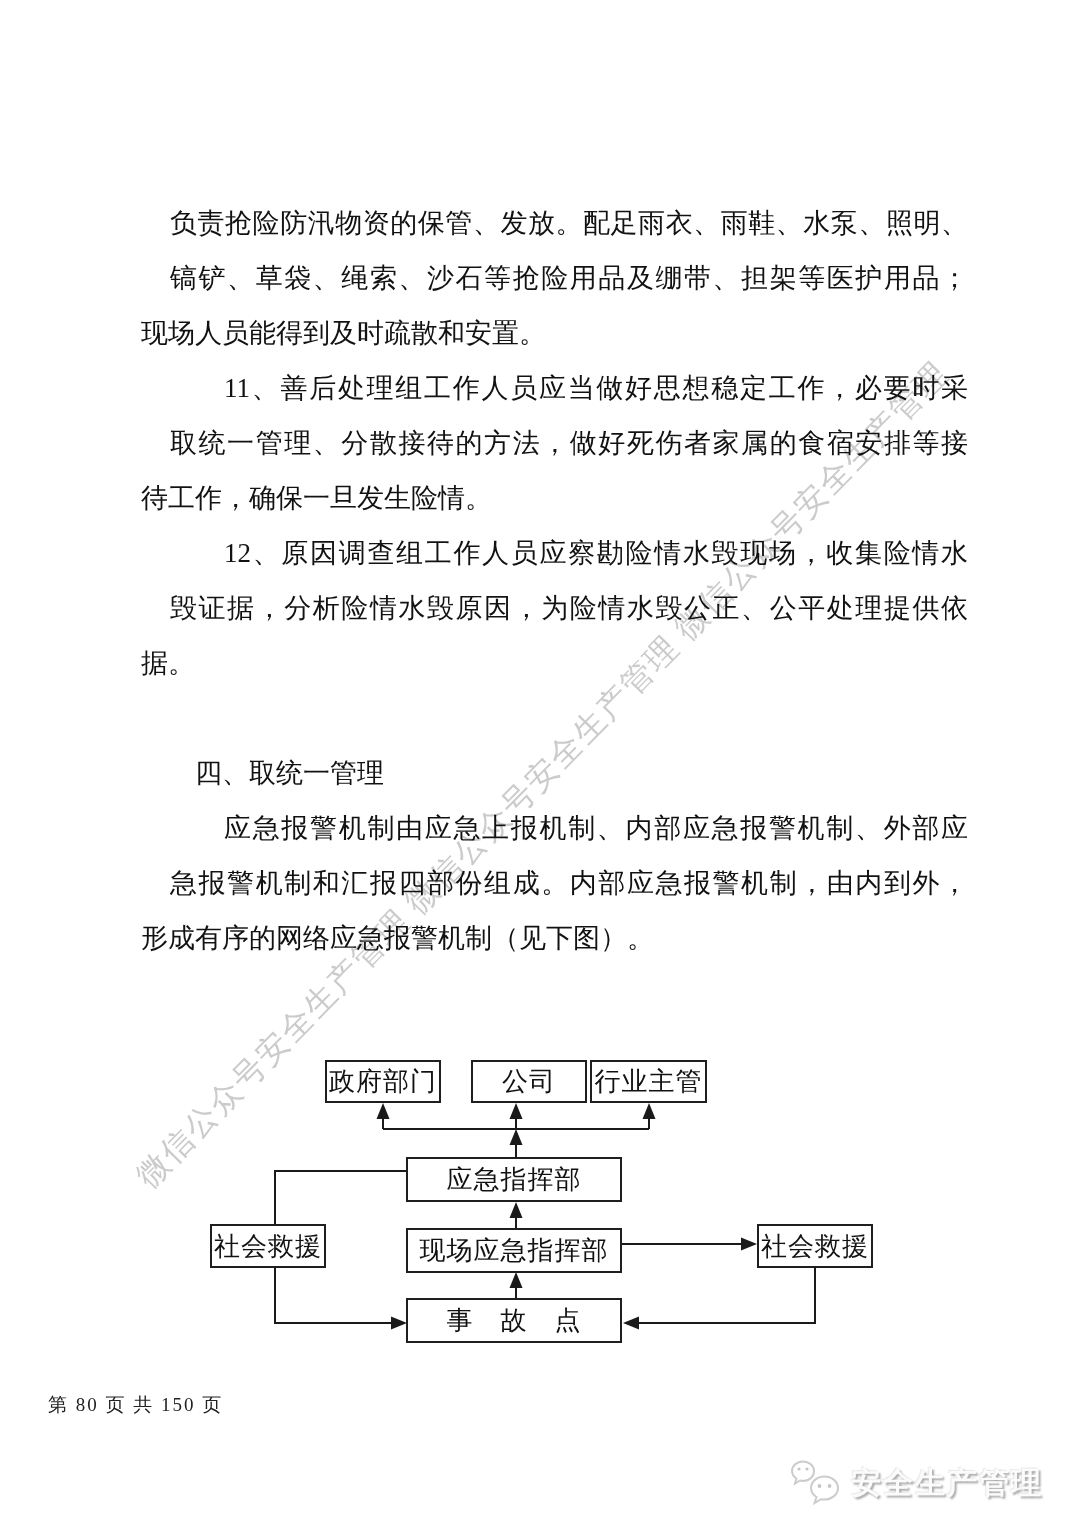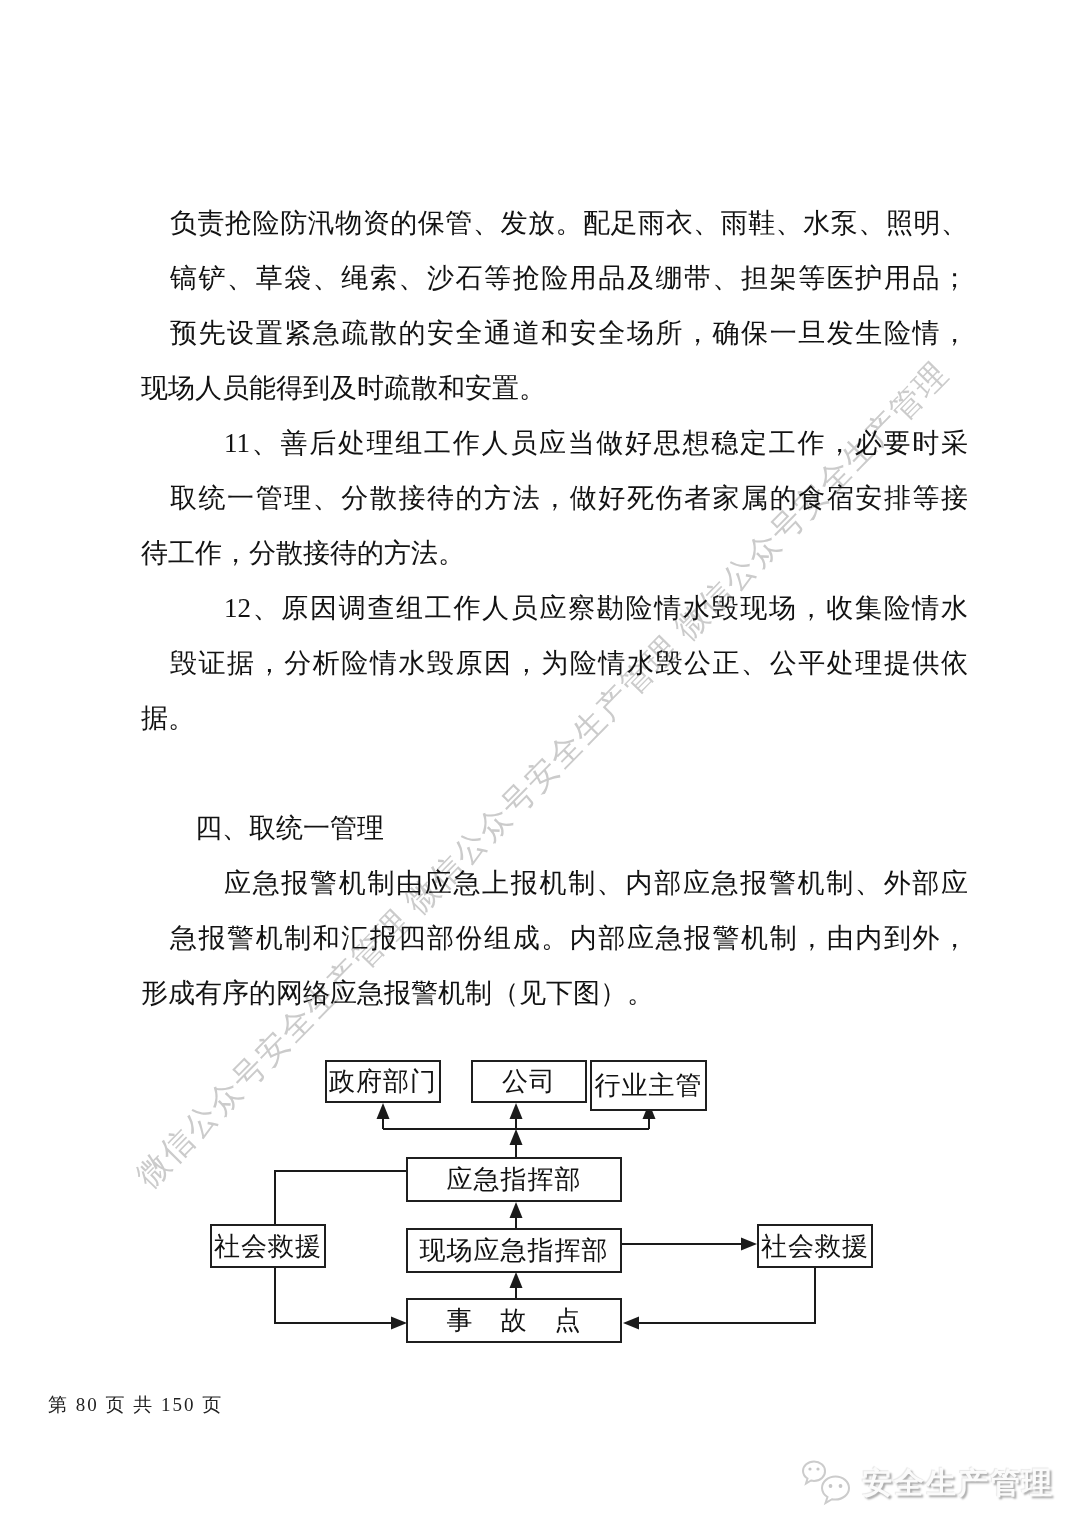--- a/index.html
+++ b/index.html
@@ -29,60 +29,59 @@
   
   .diagram-lines{position:absolute;left:0;top:0;width:1080px;height:1528px;z-index:3;pointer-events:none;}
   .dbox{
     position:absolute;z-index:4;background:#ffffff;
     border:2px solid #1f1f1f;box-sizing:border-box;
     display:flex;align-items:center;justify-content:center;
     font-size:26px;color:#121212;letter-spacing:1px;
   }
   .box-gov{left:325px;top:1060px;width:116px;height:43px;}
   .box-company{left:471px;top:1060px;width:116px;height:43px;}
-  .box-industry{left:590px;top:1060px;width:117px;height:51px;}
+  .box-industry{left:590px;top:1060px;width:117px;height:43px;}
   .box-hq{left:406px;top:1157px;width:216px;height:45px;}
   .box-scene{left:406px;top:1228px;width:216px;height:45px;}
   .box-accident{left:406px;top:1298px;width:216px;height:45px;}
   .box-rescue-l{left:210px;top:1224px;width:116px;height:44px;}
   .box-rescue-r{left:757px;top:1224px;width:116px;height:44px;}
 
   
   .pagenum{
     position:absolute;left:0;top:1392px;width:1080px;z-index:2;
     text-align:left;font-size:19px;color:#222;letter-spacing:2px;padding-left:48px;
   }
 
   
   .brand{
-    position:absolute;right:26px;top:1460px;z-index:2;
+    position:absolute;right:37px;top:1460px;z-index:2;
     display:flex;align-items:center;gap:10px;
   }
   .brand-label{
     font-family:"Liberation Sans","DejaVu Sans",sans-serif;
     font-size:30px;font-weight:bold;letter-spacing:2px;
     color:#fbfbfb;text-shadow:2px 2px 2px #ababab, -1px -1px 1px #e8e8e8;
   }
 </style>
 </head>
 <body>
 
 <div class="page">
 
   <div class="watermark">微信公众号安全生产管理  微信公众号安全生产管理  微信公众号安全生产管理</div>
 
   <div class="body-text">
     <div class="line just">负责抢险防汛物资的保管、发放。配足雨衣、雨鞋、水泵、照明、</div>
     <div class="line just">镐铲、草袋、绳索、沙石等抢险用品及绷带、担架等医护用品；</div>
-    <div class="line just">预先设置紧急疏散的安全通道和安全场所，确保一旦发生险情，</div>
     <div class="line last">现场人员能得到及时疏散和安置。</div>
 
     <div class="line just ind">11、善后处理组工作人员应当做好思想稳定工作，必要时采</div>
     <div class="line just">取统一管理、分散接待的方法，做好死伤者家属的食宿安排等接</div>
-    <div class="line last">待工作，分散接待的方法。</div>
+    <div class="line last">待工作，确保一旦发生险情。</div>
 
     <div class="line just ind">12、原因调查组工作人员应察勘险情水毁现场，收集险情水</div>
     <div class="line just">毁证据，分析险情水毁原因，为险情水毁公正、公平处理提供依</div>
     <div class="line last">据。</div>
 
     <div class="blank"></div>
 
     <div class="line last ind">四、取统一管理</div>
 
     <div class="line just ind">应急报警机制由应急上报机制、内部应急报警机制、外部应</div>

